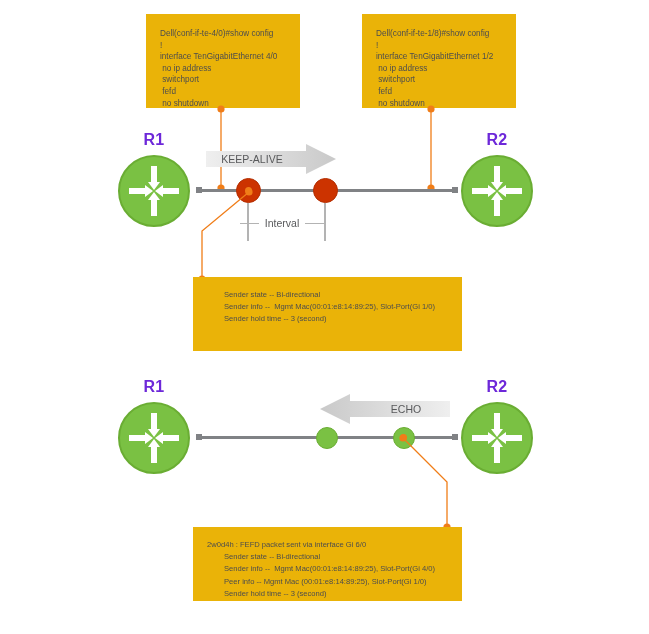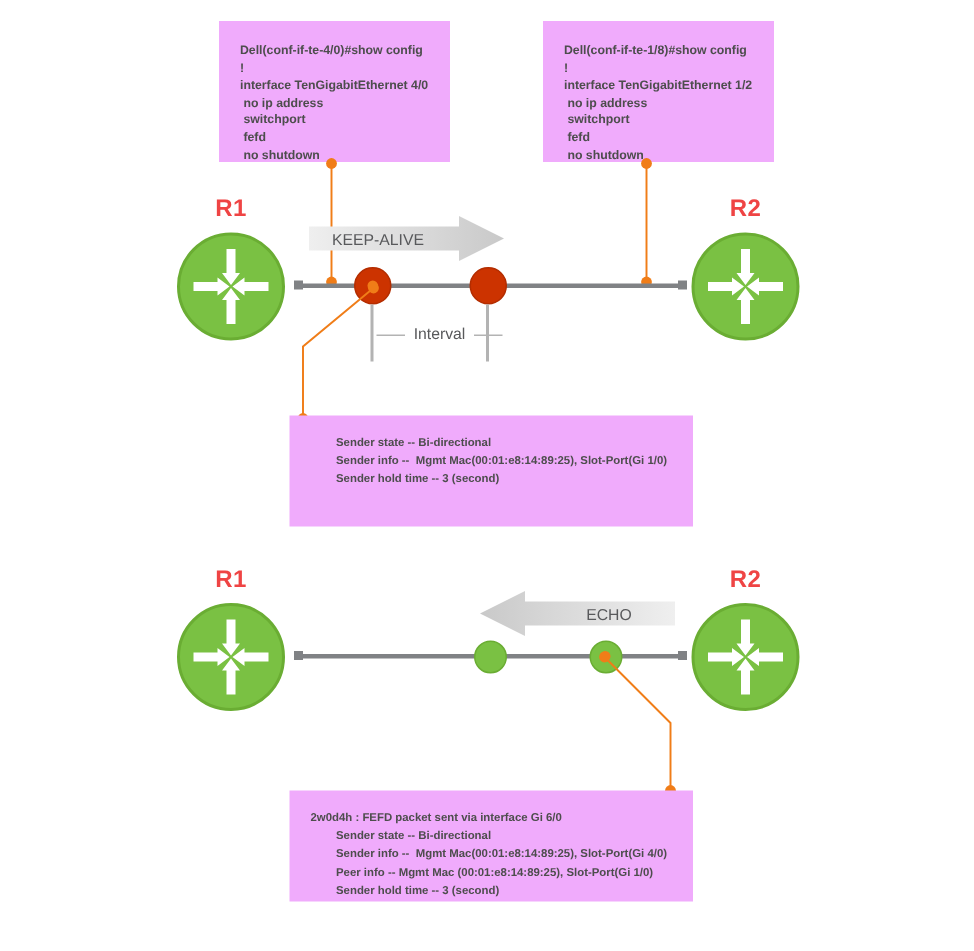--- a/index.html
+++ b/index.html
@@ -17,24 +17,23 @@
   .stage {
     position: absolute;
     inset: 0;
     width: 649px;
     height: 634px;
   }
 
   
   .box {
     position: absolute;
-    background: #f0abfc;
+    background: #eab308;
     color: #4d4d4d;
     box-sizing: border-box;
-    font-weight: bold;
   }
   .box .line {
     white-space: pre;
     font-family: "Liberation Sans", sans-serif;
   }
   .config-box {
     padding: 14px 0 12px 14px;
     font-size: 8.2px;
     line-height: 11.6px;
   }
@@ -54,21 +53,21 @@
     border-radius: 50%;
     background: #7ac143;
     border: 2px solid #6aad33;
     box-sizing: border-box;
   }
   .router svg { display: block; }
   .router-label {
     position: absolute;
     font-size: 16px;
     font-weight: bold;
-    color: #ef4444;
+    color: #6d28d9;
     text-align: center;
     width: 72px;
     letter-spacing: .2px;
   }
 
   
   .link-line {
     position: absolute;
     height: 3px;
     background: #808285;
@@ -230,21 +229,21 @@
   <div class="endcap" style="left:196px; top:187px;"></div>
   <div class="endcap" style="left:452px; top:187px;"></div>
 
   <div class="node-red" style="left:236px; top:178px;"></div>
   <div class="hotspot" style="left:245px; top:187px;"></div>
   <div class="tick-v" style="left:247px; top:203px; height:38px;"></div>
 
   <div class="node-red" style="left:313px; top:178px;"></div>
   <div class="tick-v" style="left:324px; top:203px; height:38px;"></div>
 
-  <div class="interval-wrap" style="left:251px; top:216px; width:84px; height:14px;">
+  <div class="interval-wrap" style="left:240px; top:216px; width:84px; height:14px;">
     <div class="interval-rule"></div>
     <div class="interval-label">Interval</div>
     <div class="interval-rule"></div>
   </div>
 
   <svg class="connector" style="left:193px; top:186px; width:62px; height:98px;" viewBox="0 0 62 98">
     <path d="M56,6 L9,45 L9,93"></path>
     <circle cx="56" cy="6" r="3.6" fill="#f07d18" stroke="none"></circle>
     <circle cx="9" cy="93" r="3.6" fill="#f07d18" stroke="none"></circle>
   </svg>

